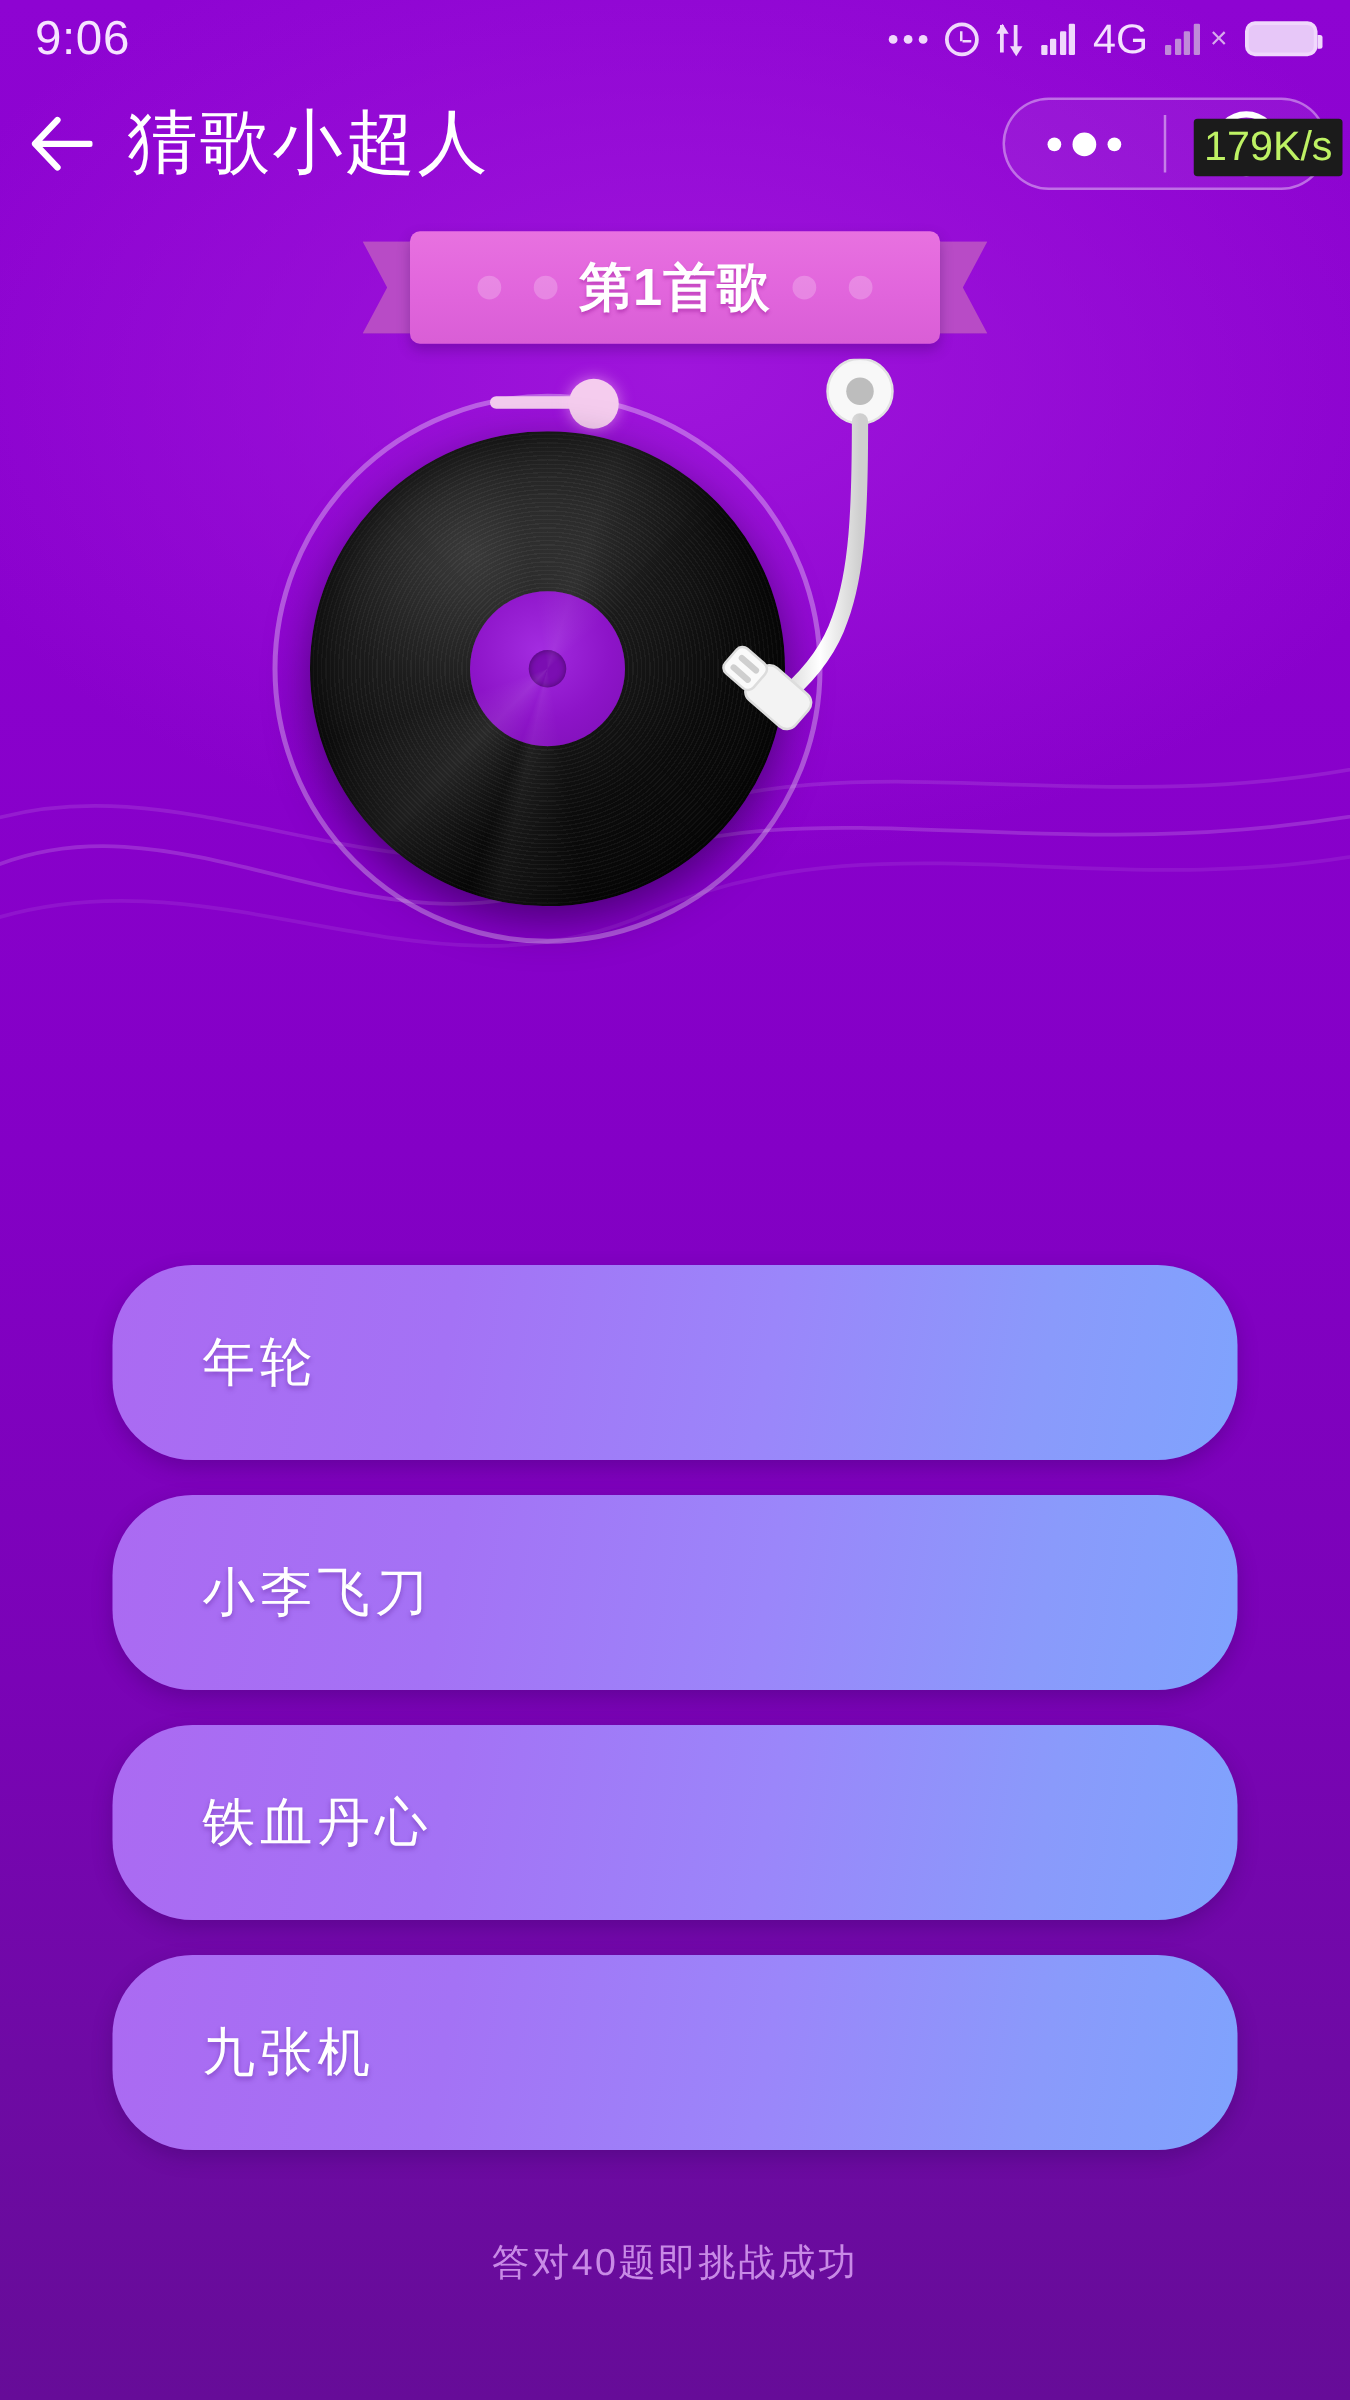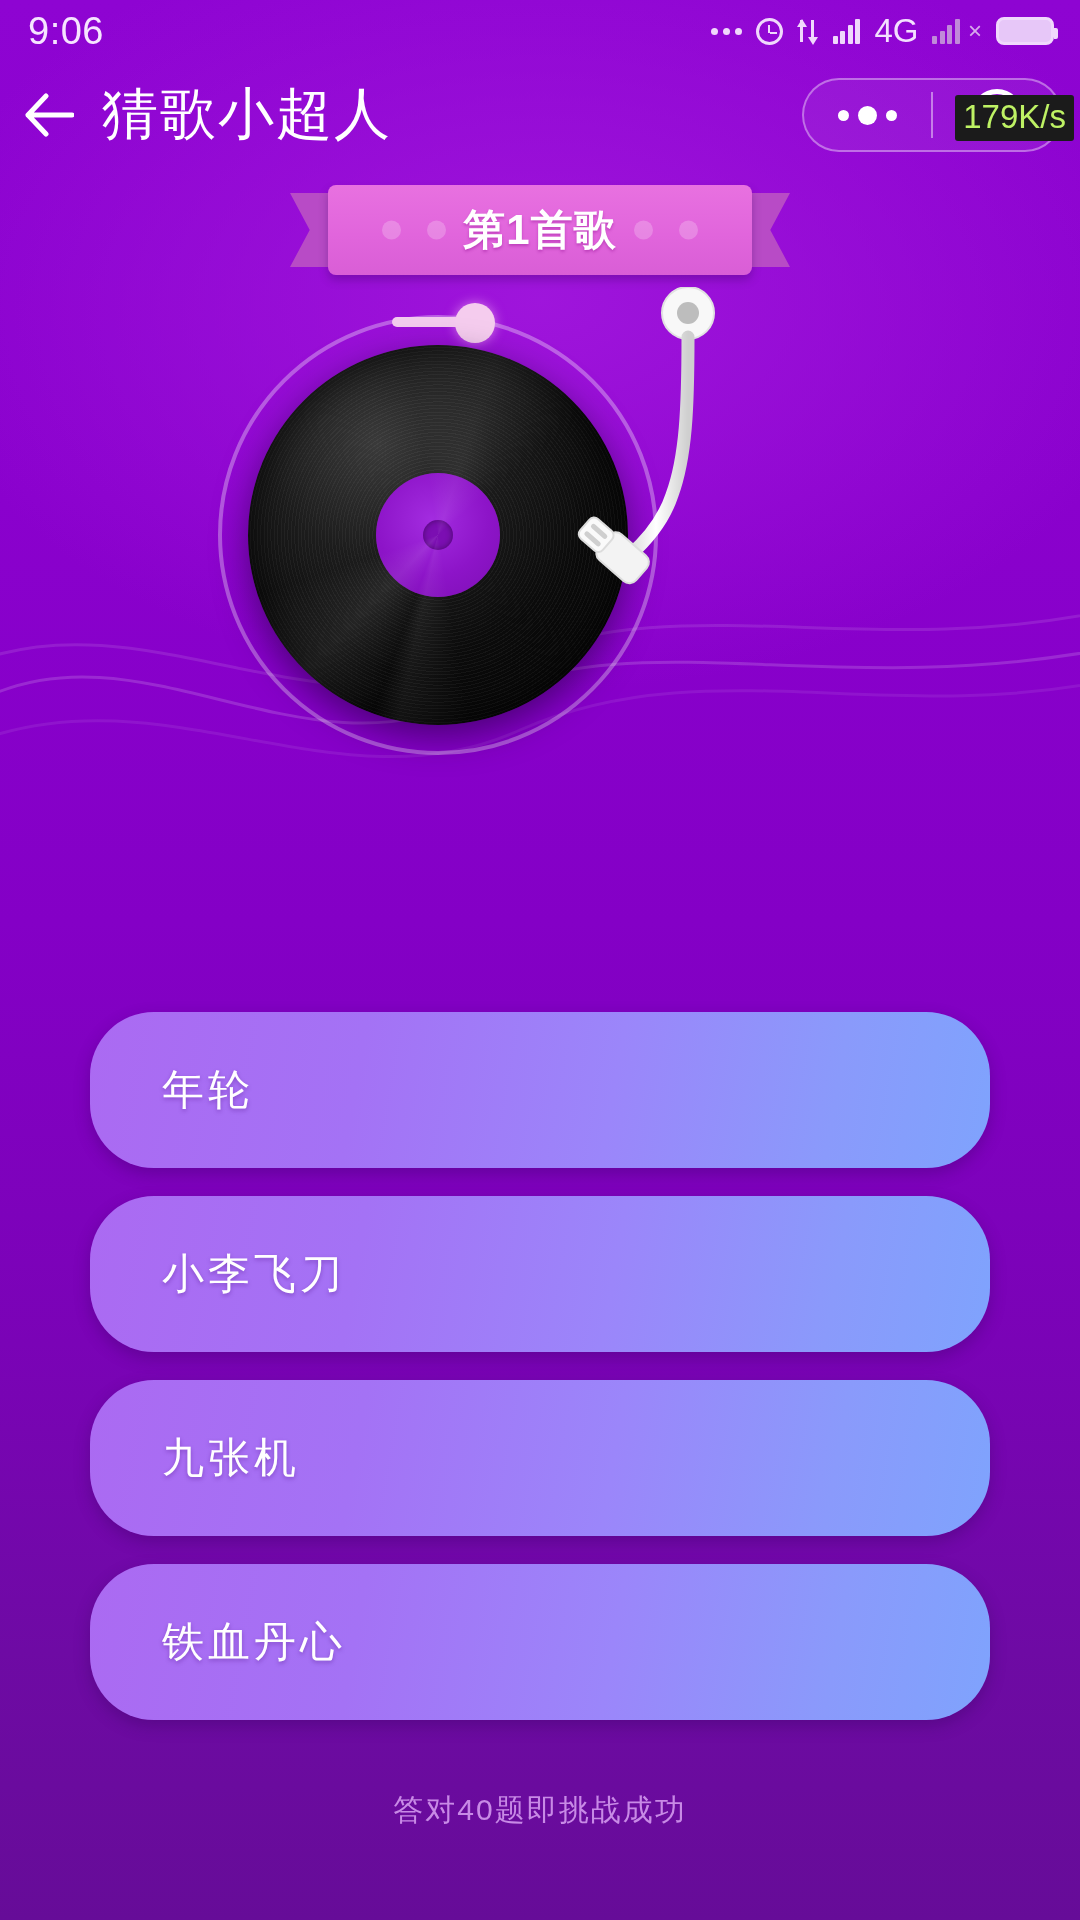--- a/index.html
+++ b/index.html
@@ -309,24 +309,24 @@
   </div>
 
   <div id="options">
     <div class="option">
       <span>年轮</span>
     </div>
     <div class="option">
       <span>小李飞刀</span>
     </div>
     <div class="option">
+      <span>铁血丹心</span>
+    </div>
+    <div class="option">
       <span>九张机</span>
-    </div>
-    <div class="option">
-      <span>铁血丹心</span>
     </div>
   </div>
 
   <div id="footer">
     <span>答对40题即挑战成功</span>
   </div>
 
 </div>
 
 </body></html>

